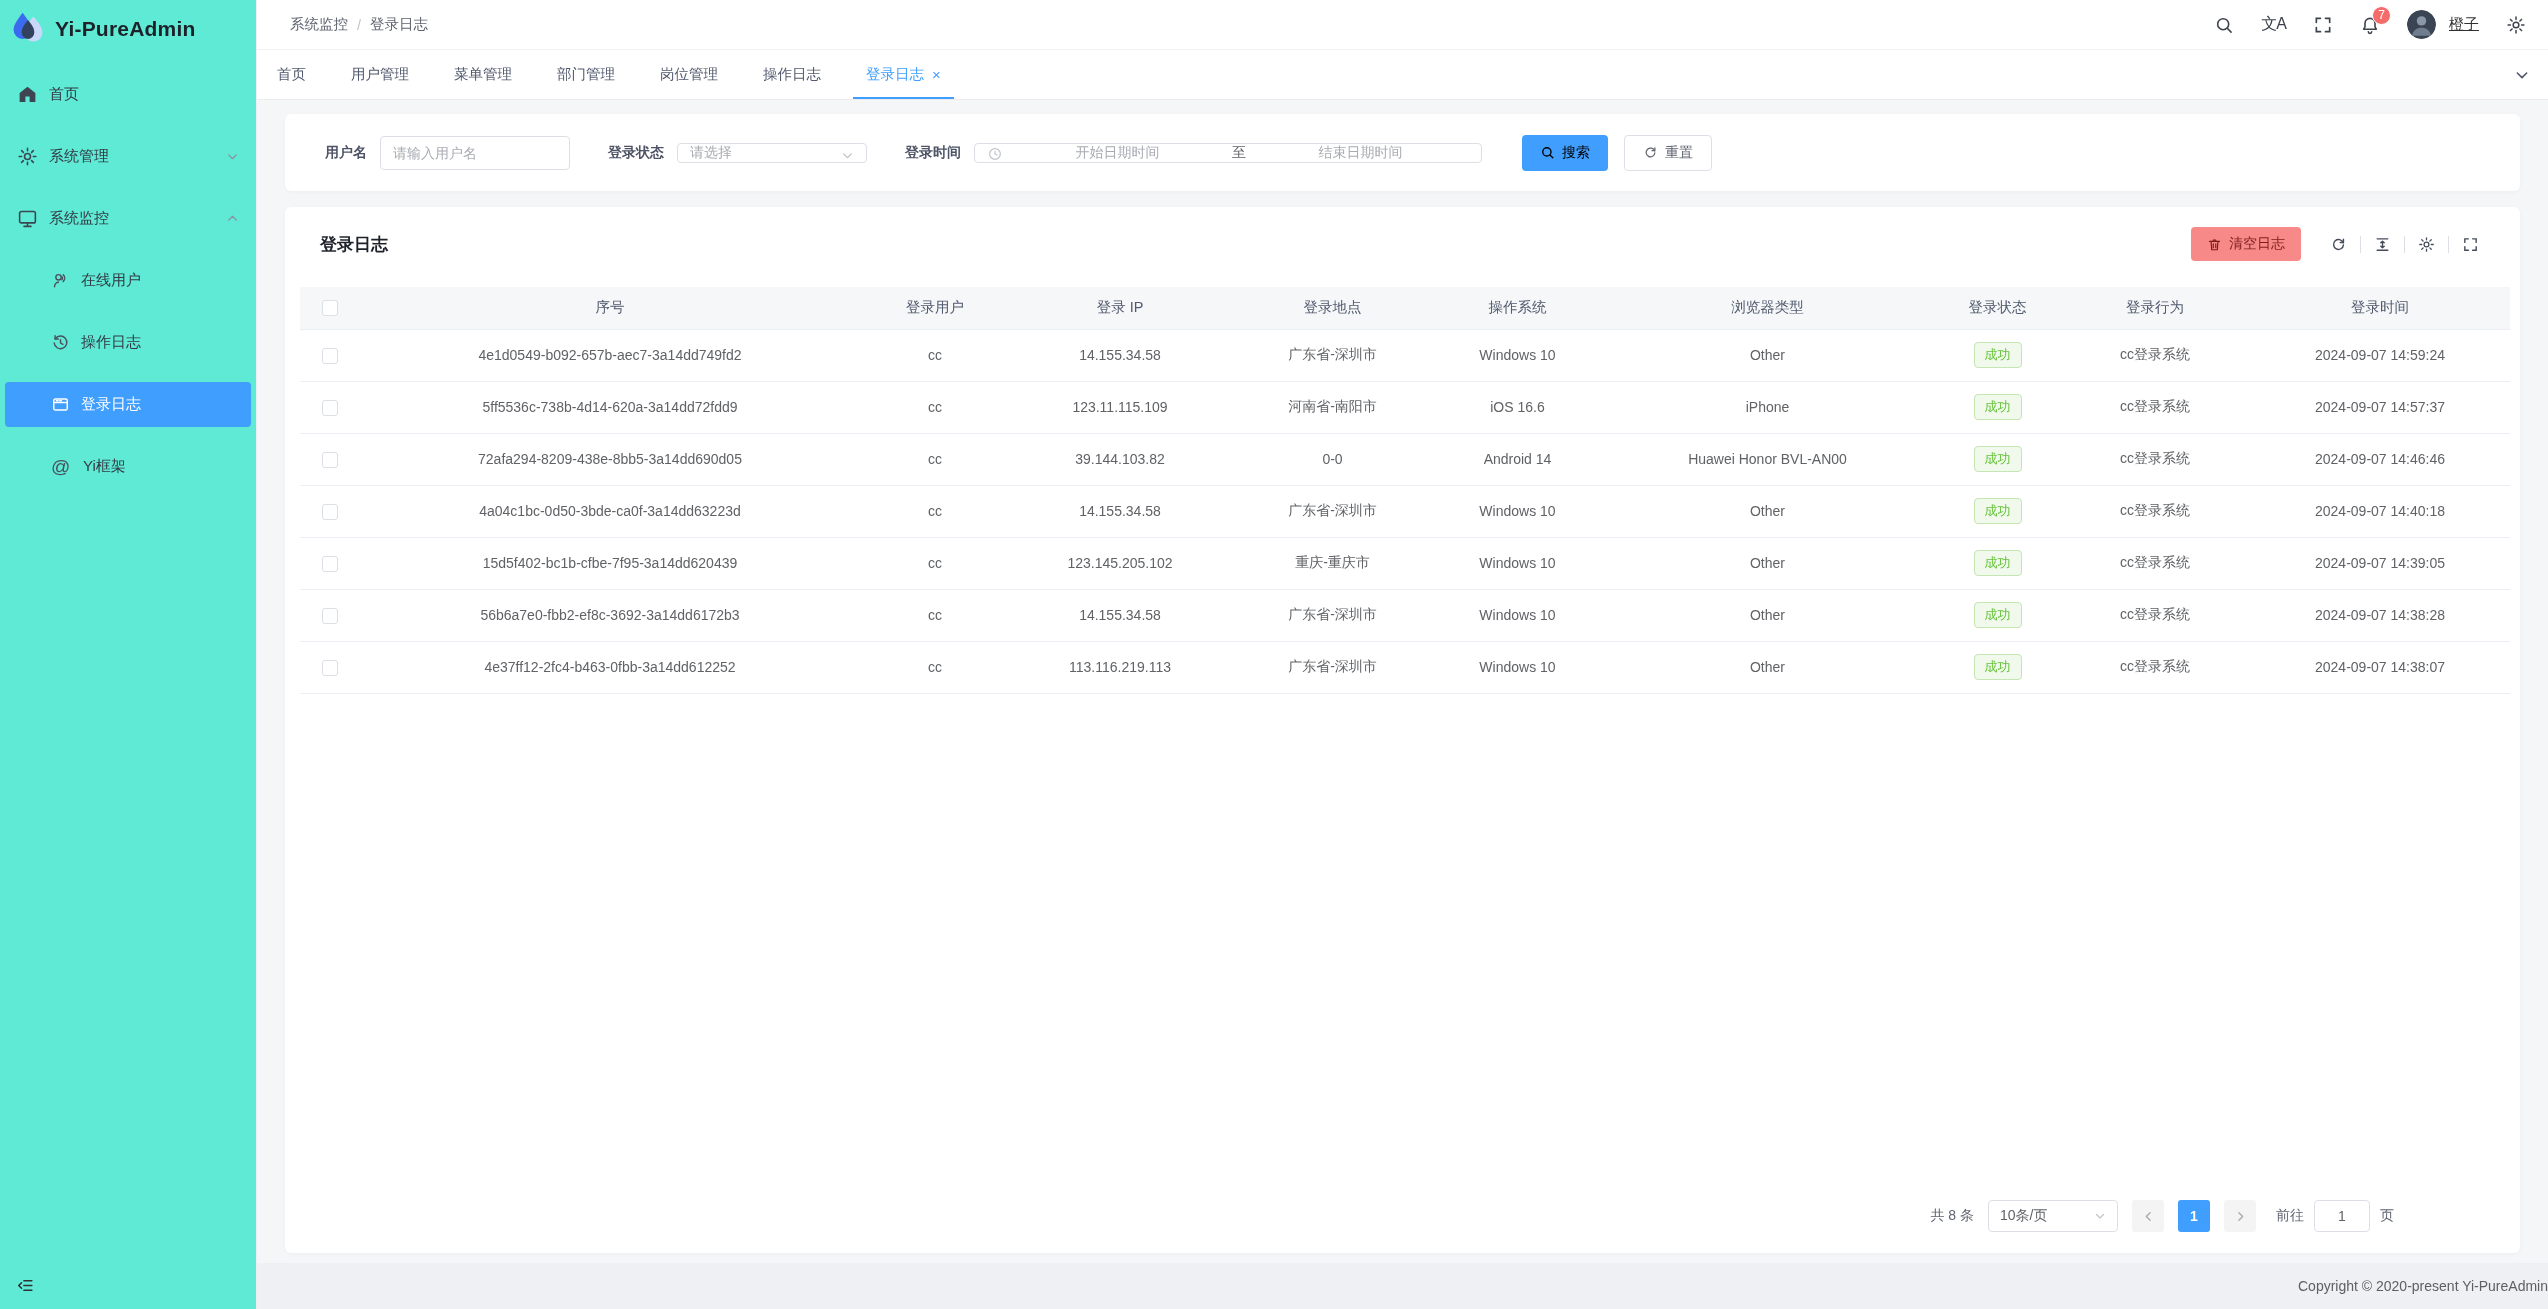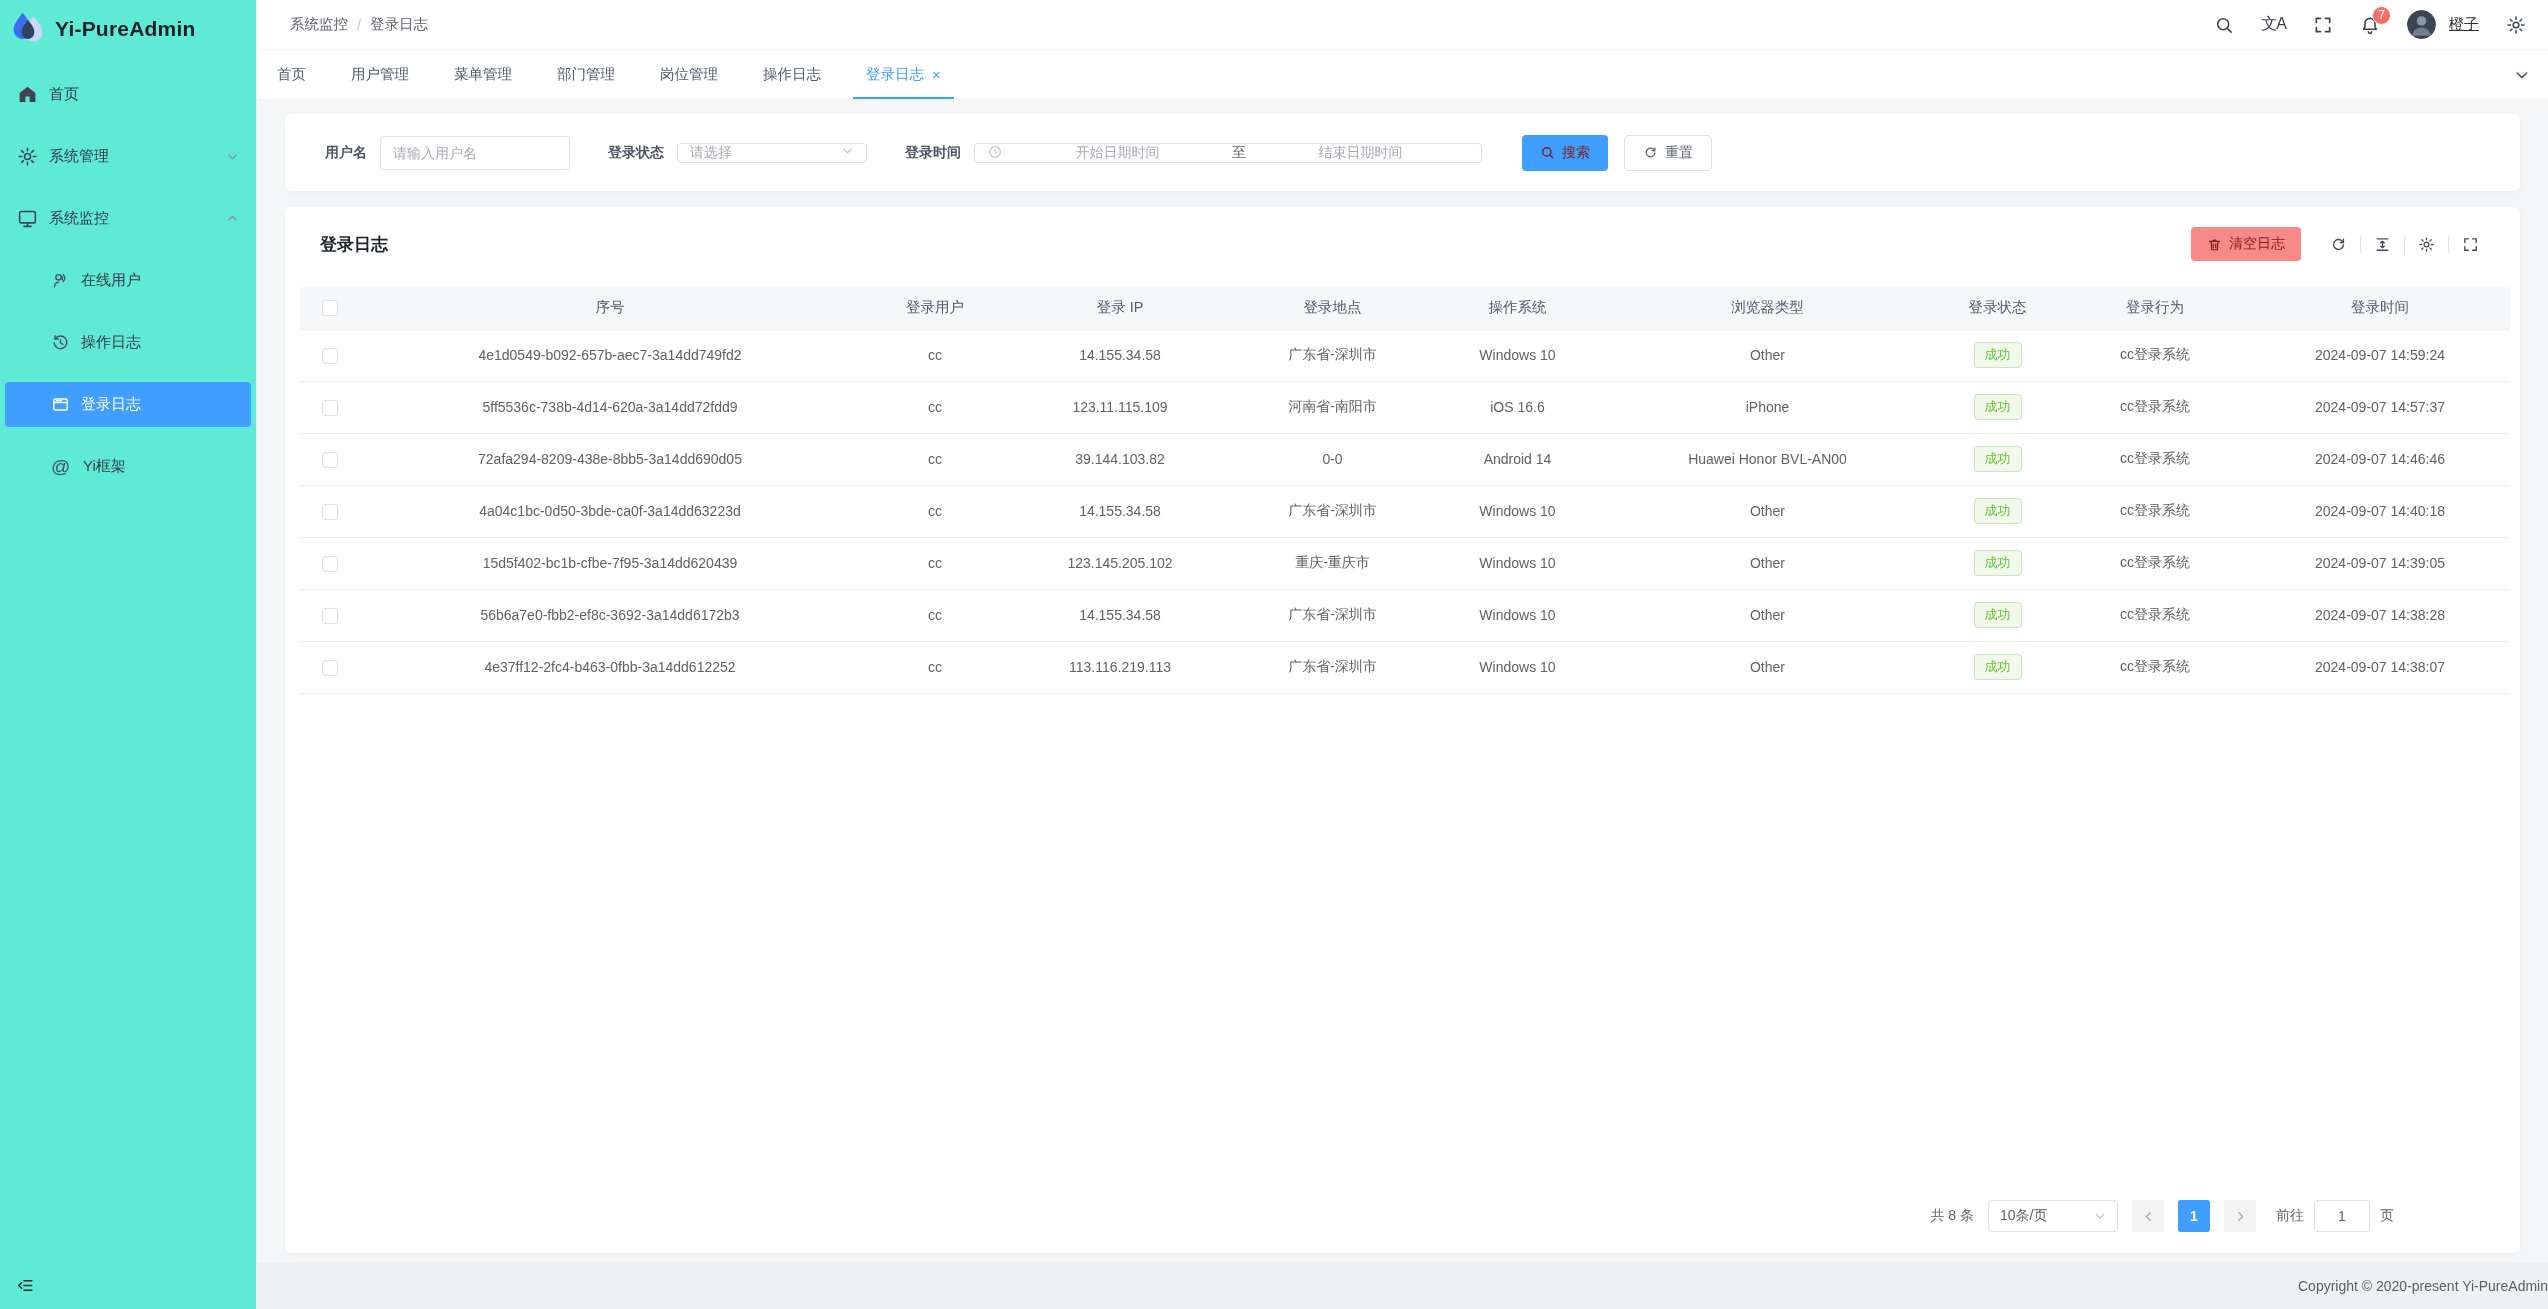--- a/index.html
+++ b/index.html
@@ -55,36 +55,36 @@
   .tab-close { margin-left:8px; font-size:15px; line-height:1; }
   .tab-arrow { margin-left:auto; color:#515a6e; width:16px; height:16px; cursor:pointer; }
 
   
   .content { flex:1; background:#f5f6f8; padding:14px 28px 0; overflow:hidden; }
 
   .search-card { background:#fff; border-radius:6px; height:77px; display:flex;
     align-items:center; padding:0 40px; box-shadow:0 1px 4px rgba(0,0,0,.04); }
   .f-label { font-weight:bold; color:#4e5466; margin-right:13px; white-space:nowrap; }
   .fbox { height:20px; border:1px solid #dcdfe6; border-radius:4px; background:#fff;
-    display:flex; align-items:flex-start; padding:0 12px; color:#a8abb2; }
+    display:flex; align-items:flex-end; padding:0 12px; color:#a8abb2; }
   .in-username { width:190px; border:1px solid #dcdfe6; border-radius:4px; height:34px;
     padding:0 12px; font-size:14px; color:#606266; outline:none;
     font-family:"Liberation Sans","DejaVu Sans",sans-serif; }
   .in-username::placeholder { color:#a8abb2; }
   .sel { width:190px; justify-content:space-between; cursor:pointer; }
   .sel .chev { width:13px; height:13px; color:#c0c4cc; }
   .range { width:508px; gap:6px; cursor:pointer; }
   .range .clock { width:16px; height:16px; color:#c0c4cc; flex:none; }
   .range .ph { flex:1; text-align:center; color:#a8abb2; }
   .range .to { color:#606266; flex:none; }
   .gap38 { width:38px; flex:none; }
   .btn { height:36px; border-radius:4px; display:flex; align-items:center; gap:7px;
     padding:0 18px; font-size:14px; cursor:pointer; white-space:nowrap; border:none; }
   .btn svg { width:15px; height:15px; }
-  .btn-primary { background:#409eff; color:#7f1d1d; margin-left:40px; }
+  .btn-primary { background:#409eff; color:#000000; margin-left:40px; }
   .btn-plain { background:#fff; color:#5f6470; border:1px solid #dcdfe6; margin-left:16px; }
 
   .table-card { background:#fff; border-radius:6px; margin-top:16px; height:1046px;
     display:flex; flex-direction:column; box-shadow:0 1px 4px rgba(0,0,0,.04); }
   .card-header { display:flex; align-items:center; padding:20px 28px 0 35px; flex:none; }
   .card-title { font-size:17px; font-weight:bold; color:#1d2129; }
   .header-right { margin-left:auto; display:flex; align-items:center; }
   .btn-danger { height:34px; background:#f78989; color:#7f1d1d; padding:14px 16px; }
   .btn-danger svg { width:15px; height:15px; }
   .tool-icons { display:flex; align-items:center; margin-left:16px; }

